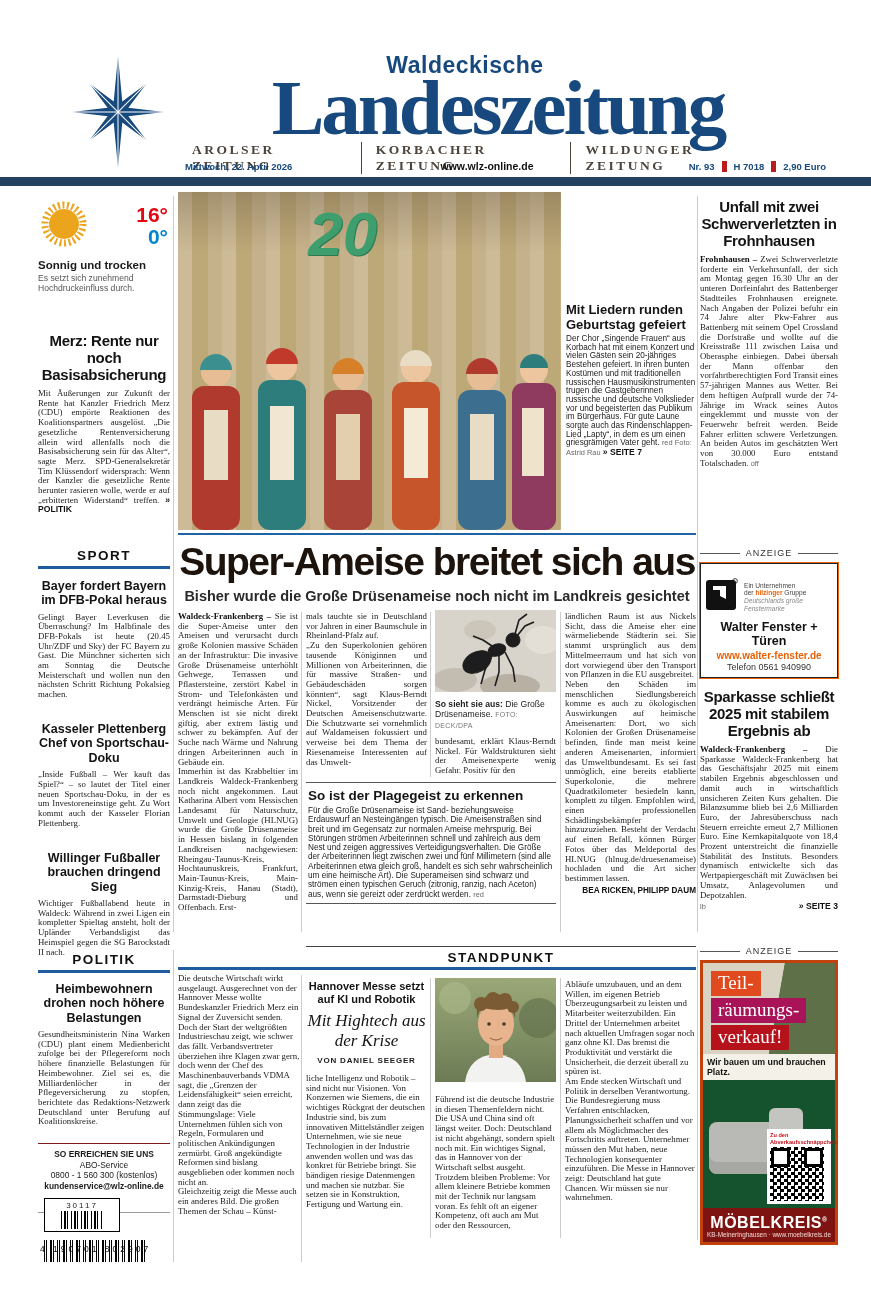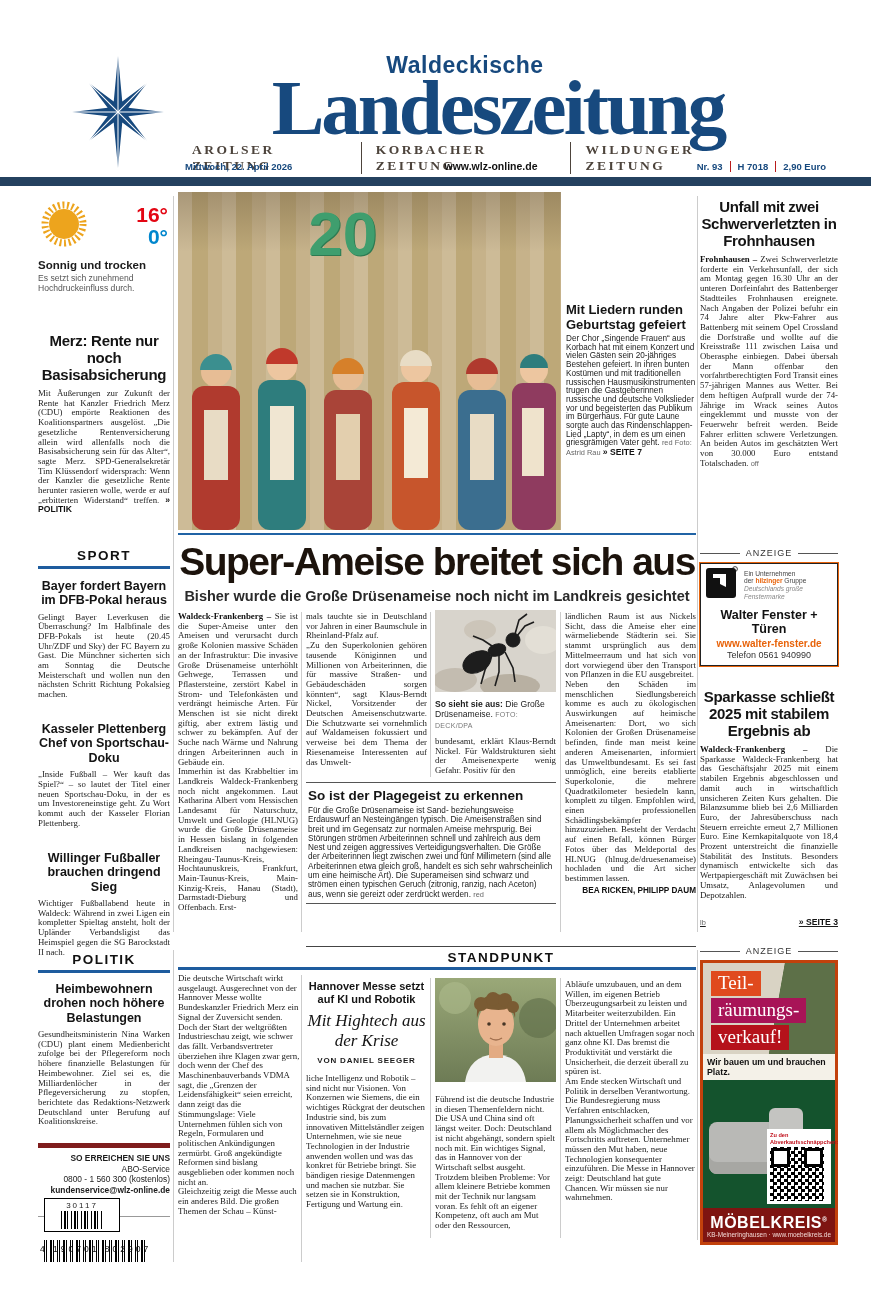--- a/index.html
+++ b/index.html
@@ -17,62 +17,62 @@
   .art-h { font-family:"Liberation Sans",sans-serif; font-weight:bold; font-size:15px;
            line-height:17px; letter-spacing:-0.3px; text-align:center; color:#141414; }
   .sport-h { font-family:"Liberation Sans",sans-serif; font-weight:bold; font-size:12.5px;
              line-height:14.5px; text-align:center; color:#141414; }
   .sec-label { font-weight:bold; font-size:13.5px; letter-spacing:1.5px; text-align:center; color:#111; }
   .blue-rule { background:#1e5c9e; height:2.5px; }
   .thin-rule { background:#444; height:1px; }
   .vrule { position:absolute; width:1px; background:#ccc; }
   .credit { font-size:7.4px; color:#666; font-family:"Liberation Sans",sans-serif; }
   .tag { font-family:"Liberation Sans",sans-serif; font-weight:bold; font-size:8.6px; color:#111; }
-  .endrow { display:flex; justify-content:space-between; align-items:center; margin-top:17px;text-decoration:underline; }
+  .endrow { display:flex; justify-content:space-between; align-items:center; margin-top:1px; }
   
   .pretitle { font-weight:bold; font-size:23px; color:#17497e; letter-spacing:0.5px; }
   .lz-title { font-family:"Liberation Serif",serif; font-weight:bold; font-size:79px;
               letter-spacing:-3px; color:#17497e; line-height:1; }
   .editions { font-family:"Liberation Serif",serif; font-weight:bold; font-size:13.5px;
               letter-spacing:2.5px; color:#4d443c; display:flex; align-items:center; }
   .editions .ed { padding:0 14px; }
   .editions .ed + .ed { border-left:1.5px solid #4d443c; }
   .daterow { display:flex; justify-content:space-between; align-items:baseline; }
   .daterow .dt { color:#17497e; font-weight:bold; font-size:9.5px; }
   .daterow .web { color:#111; font-weight:bold; font-size:10.5px; }
   .issue { display:flex; color:#17497e; font-weight:bold; font-size:9.5px; }
   .issue span { padding:0 7px; }
-  .issue span + span { border-left:1px solid #b91c1c; }
+  .issue span + span { border-left:5px solid #b91c1c; }
   .navybar { background:#24415f; }
   
   .temp-hi { color:#e30613; font-size:21px; font-weight:bold; line-height:22px; text-align:right; }
   .temp-lo { color:#0086cd; font-size:21px; font-weight:bold; line-height:22px; text-align:right; }
   .wx-cond { font-weight:bold; font-size:11.5px; margin-top:5px; }
   .wx-txt { font-size:8.6px; line-height:10px; color:#555; margin-top:2px; }
   
   .choirphoto { background:
       linear-gradient(180deg, rgba(60,45,30,.25) 0, rgba(0,0,0,0) 60px),
-      repeating-linear-gradient(90deg,#cdbb97 0 14px,#bda878 14px 30px,#c6b28a 30px 44px); }
+      repeating-linear-gradient(90deg,#cdbb97 0 14px,#bda878 14px 30px,#c6b28a 30px 44px); font-style: italic; }
   .photo-num { position:absolute; left:34%; top:6px; font-size:62px; font-weight:bold;
                color:#3f9e6e; text-shadow:1px 1px 0 #2d7a52; font-family:"Liberation Sans",sans-serif; }
   .capt { font-size:8.6px; line-height:10px; color:#222; }
   .capt b { font-weight:bold; }
   .capt .fcred { font-size:7px; color:#777; letter-spacing:0.3px; }
   
   .ameise-h1 { font-weight:bold; font-size:39px; letter-spacing:-1.5px; text-align:center;
                color:#1c130c; white-space:nowrap; }
   .ameise-sub { font-weight:bold; font-size:14.5px; text-align:center; color:#2a2a2a; }
   .infobox { border-top:1.5px solid #555; border-bottom:1.5px solid #555; padding:5px 2px 4px 2px; }
   .infobox h3 { font-size:13.5px; margin-bottom:3px; color:#151515; }
   .infobox .ib-body { font-size:8.2px; line-height:9.3px; color:#222; }
   .authors { font-weight:bold; font-size:8.2px; text-align:right; color:#111; margin-top:2px; }
   
   .anz { display:flex; align-items:center; gap:6px; color:#333; font-size:9px; letter-spacing:1px; }
   .anz::before,.anz::after { content:""; flex:1; height:1px; background:#555; }
-  .walter-box { border:1.5px solid #222; outline:1px solid #e8630a; padding:2px 4px 5px; text-align:center; background:#fff; }
+  .walter-box { border:1.5px solid #222; outline:1px solid #e8630a; padding:14px 4px 5px; text-align:center; background:#fff; }
   .walter-top { display:flex; align-items:center; justify-content:center; gap:5px; text-align:left; }
   .walter-tag { font-size:6.6px; line-height:7.6px; color:#444; }
   .walter-tag .hz { color:#e8630a; font-weight:bold; }
   .walter-tag .it { font-style:italic; color:#888; }
   .walter-name { font-weight:bold; font-size:12.5px; margin-top:4px; color:#111; }
   .walter-url { font-weight:bold; font-size:10px; color:#e8630a; margin-top:2px; }
   .walter-tel { font-size:9px; color:#333; margin-top:1px; }
   .moebel { background:#14532d; border:3px solid #c2410c; }
   .mb-line { display:inline-block; color:#fff; font-family:"Liberation Serif",serif;
              font-size:19px; padding:1px 7px 2px; line-height:22px; }
@@ -92,21 +92,21 @@
         border:3px solid #000; background:#fff; }
   .qr::before { left:1px; top:1px; } .qr::after { right:1px; top:1px; }
   .mb-bar { background:#7e1411; color:#fff; text-align:center; padding:3px 2px 4px; }
   .mb-brand { font-weight:bold; font-size:16px; letter-spacing:0.5px; line-height:17px; }
   .mb-foot { font-size:6.4px; color:#f2d9d5; }
   
   .sp-kicker { font-weight:bold; font-size:11px; line-height:13px; text-align:center; color:#141414; }
   .sp-title { font-family:"Liberation Serif",serif; font-style:italic; font-size:17px;
               line-height:20px; text-align:center; color:#141414; margin-top:5px; }
   .sp-byline { font-weight:bold; font-size:8px; letter-spacing:0.8px; text-align:center; margin-top:5px; }
-  .contactbox { border-top:5px solid #7f1d1d; border-bottom:1px solid #999; text-align:right;
+  .contactbox { border-top:1px solid #7f1d1d; border-bottom:1px solid #999; text-align:center;
                 padding:5px 0 21px; font-size:8.4px; line-height:10.5px; }
   .contactbox .b { font-weight:bold; }
   .barbox { border:1px solid #000; text-align:center; padding:2px 16px; background:#fff; }
   .barbox .num { font-size:8px; letter-spacing:2px; }
   .bars { height:18px; margin-top:1px;
           background:repeating-linear-gradient(90deg,#000 0 1px,#fff 1px 3px,#000 3px 5px,#fff 5px 6px,#000 6px 7px,#fff 7px 10px); }
   .eanbars { height:22px;
           background:repeating-linear-gradient(90deg,#000 0 1px,#fff 1px 2px,#000 2px 3px,#fff 3px 6px,#000 6px 8px,#fff 8px 9px,#000 9px 10px,#fff 10px 13px); }
   .eannum { font-size:8.5px; letter-spacing:3px; color:#111; }
 </style>

